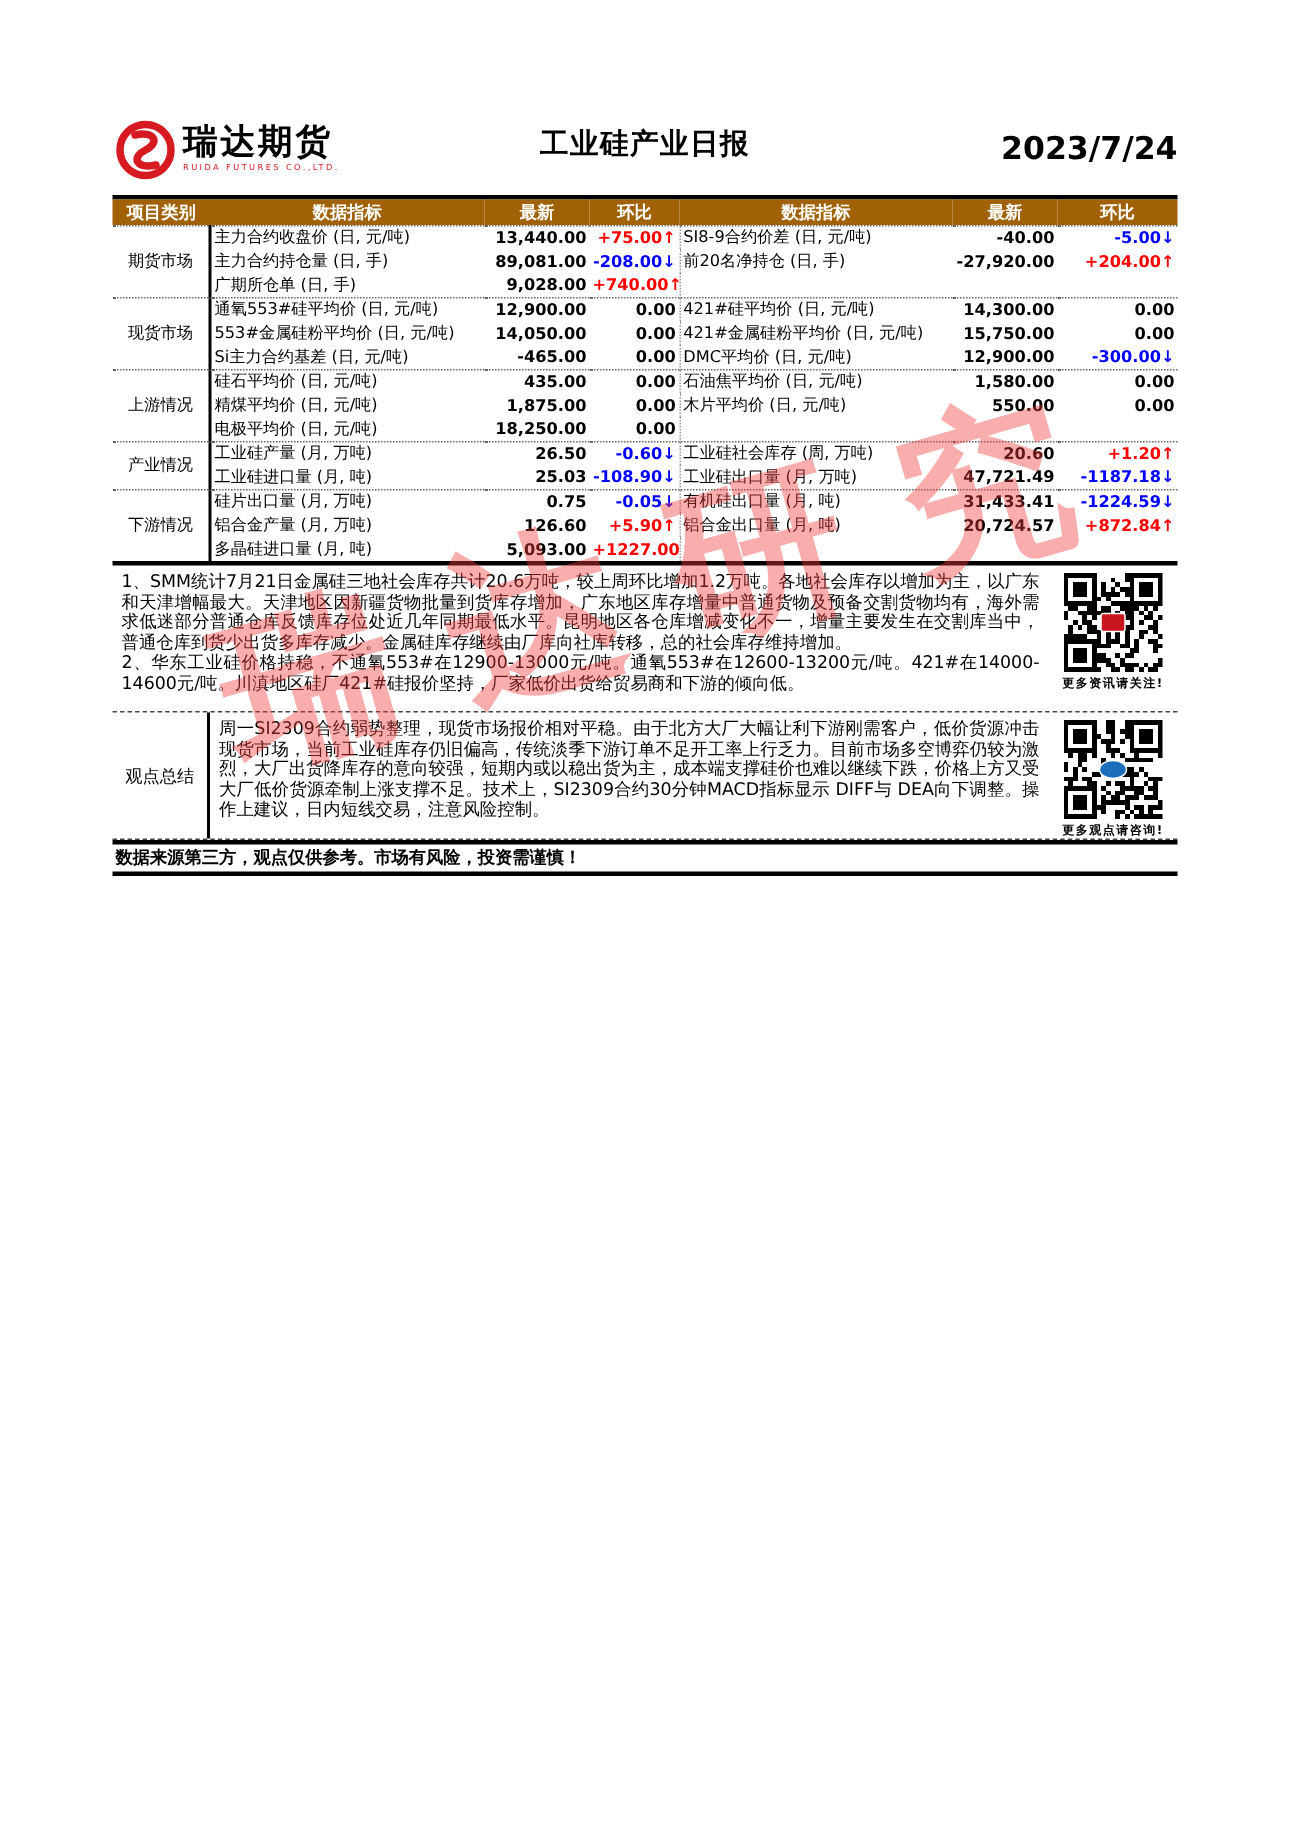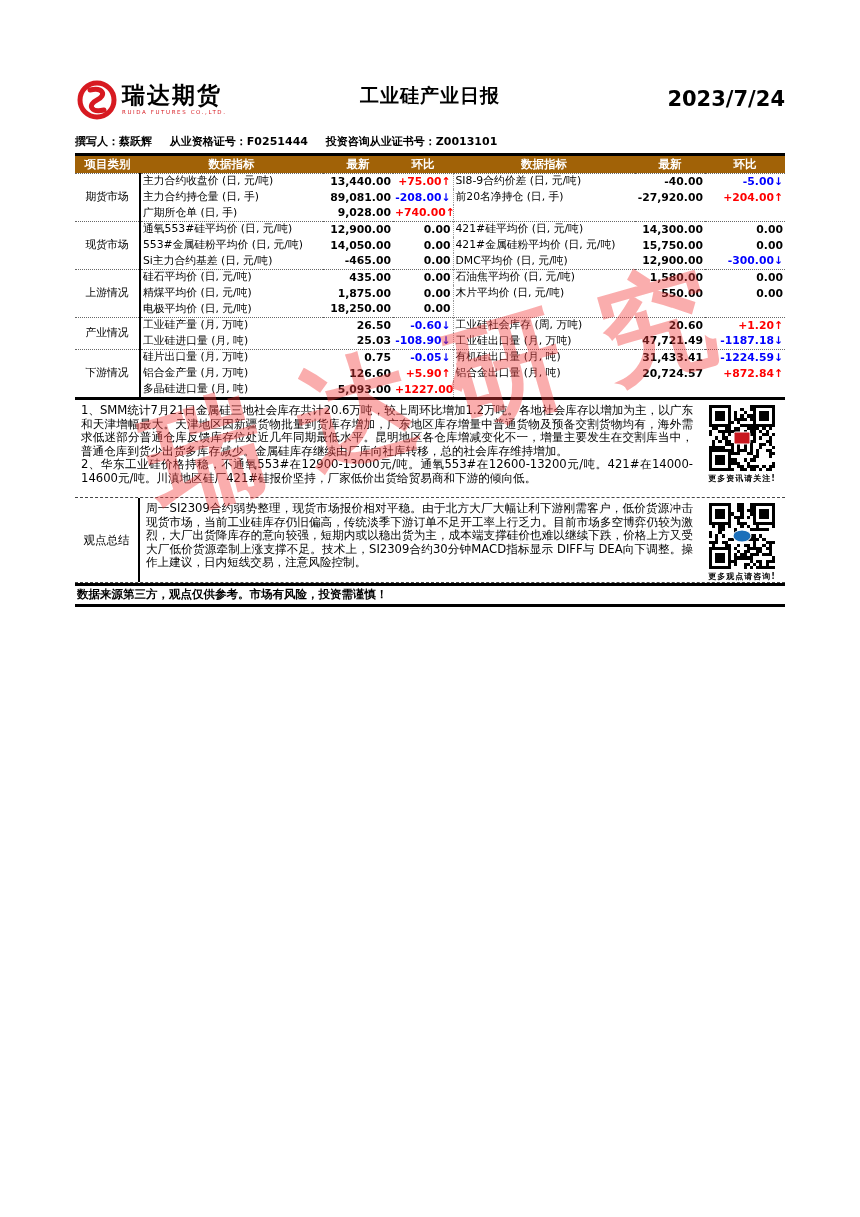--- a/index.html
+++ b/index.html
@@ -75,25 +75,20 @@
         </span>
         <span class="brand-text">
           <span class="brand-name">瑞达期货</span>
           <span class="brand-sub">RUIDA FUTURES CO.,LTD.</span>
         </span>
       </div>
       <div class="rpt-title">工业硅产业日报</div>
       <div class="rpt-date">2023/7/24</div>
     </div>
 
-    <div class="byline">
-      <span>撰写人：蔡跃辉</span>
-      <span>从业资格证号：F0251444</span>
-      <span>投资咨询从业证书号：Z0013101</span>
-    </div>
 
     <div class="thick"></div>
 
     <table class="data-table">
       <colgroup>
         <col style="width:65px">
           <col style="width:183px">
           <col style="width:70px">
           <col style="width:60px">
         <col style="width:182px">

